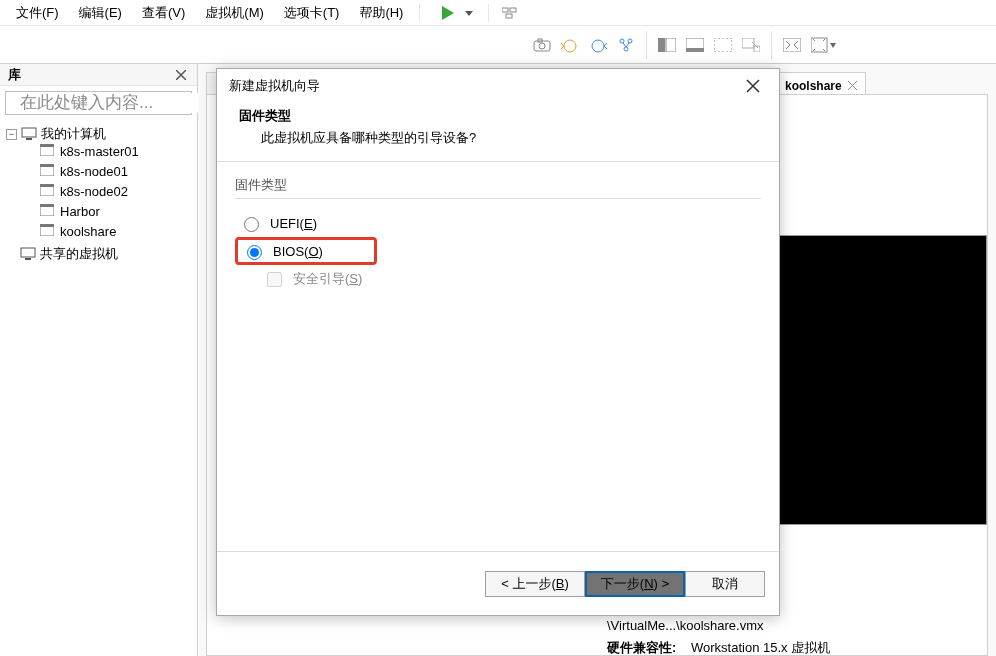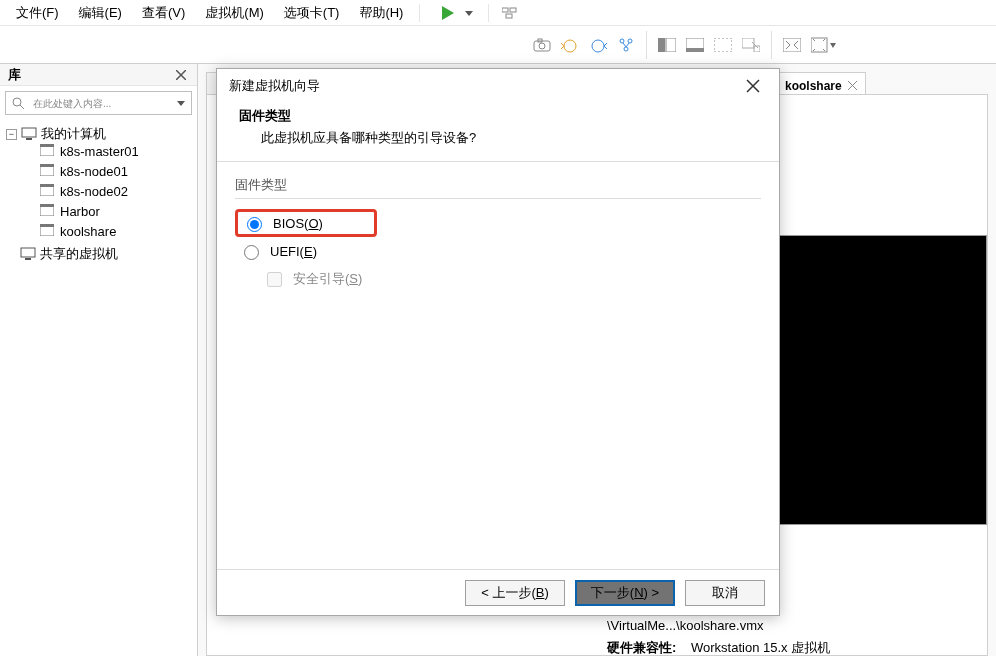--- a/index.html
+++ b/index.html
@@ -66,21 +66,21 @@
   .sidebar-head .x {
     margin-left: auto; width:16px;height:16px; display:flex;align-items:center;justify-content:center;
     color:#555;
   }
   .sb-search {
     margin: 5px; height: 24px; border:1px solid #bfbfbf;
     display:flex; align-items:center; padding:0 6px; gap:6px;
     background:#fff;
   }
   .sb-search input {
-    border:none; outline:none; flex:1; font-size:10px; height:20px;
+    border:none; outline:none; flex:1; font-size:17px; height:20px;
     color:#8b5cf6;
   }
   .sb-search input::placeholder{color:#8a8a8a;}
   .tree { padding: 4px 4px; font-size:13px; user-select:none; }
   .tree .node { display:flex; align-items:center; height:20px; gap:4px; padding-left:2px;}
   .tree .children { padding-left: 20px; }
   .tree .leaf { display:flex; align-items:flex-start; height:20px; gap:6px; padding-left: 16px;}
   .expander {
     width:11px;height:11px; border:1px solid #9a9a9a;
     display:flex;align-items:center;justify-content:center;
@@ -160,23 +160,23 @@
     height:28px; padding-left:4px;
   }
   .opt-row input[type=radio]{ width:15px;height:15px; }
   .opt-row input[type=checkbox]{ width:15px;height:15px; }
   .opt-indent{ padding-left: 28px; color:#888;}
   .opt-row.highlight{
     border:3px solid #e13b2a; border-radius:4px;
     width: 142px;
   }
   .dlg-foot{
-    height:46px; border-top:1px solid #dcdcdc;
+    height:64px; border-top:1px solid #dcdcdc;
     display:flex; align-items:center; justify-content:flex-end;
-    gap:10px; padding-right:14px;
+    gap:0; padding-right:14px;
   }
   .btn{
     min-width:100px; height:26px; border:1px solid #9f9f9f;
     background:#f5f5f5; font-size:13px;
     display:flex;align-items:center;justify-content:center;
     padding:0 10px;
   }
   .btn.primary{ border:2px solid #0a64ad; background:#737373;}
   .btn.cancel{ min-width:80px;}
   u{text-decoration:underline;}
@@ -413,34 +413,34 @@
     </span>
   </div>
   <div class="dlg-head">
     <div class="h1">固件类型</div>
     <div class="h2">此虚拟机应具备哪种类型的引导设备?</div>
   </div>
   <div class="dlg-body">
     <div class="grp-label">固件类型</div>
     <div class="grp-line"></div>
 
+    <label class="opt-row">
+      <input type="radio" name="fw" style="">
+      <span>
+        <span>UEFI(</span><u>E</u><span>)</span>
+      </span>
+    </label>
+
     <label class="opt-row highlight">
       <input type="radio" name="fw" checked="" style="">
       <span>
         <span>BIOS(</span><u>O</u><span>)</span>
       </span>
     </label>
 
-    <label class="opt-row">
-      <input type="radio" name="fw" style="">
-      <span>
-        <span>UEFI(</span><u>E</u><span>)</span>
-      </span>
-    </label>
-
     <label class="opt-row opt-indent">
       <input type="checkbox" disabled="" style="">
       <span>
         <span>安全引导(</span><u>S</u><span>)</span>
       </span>
     </label>
   </div>
   <div class="dlg-foot">
     <div class="btn">
       <span>&lt; 上一步(</span>

